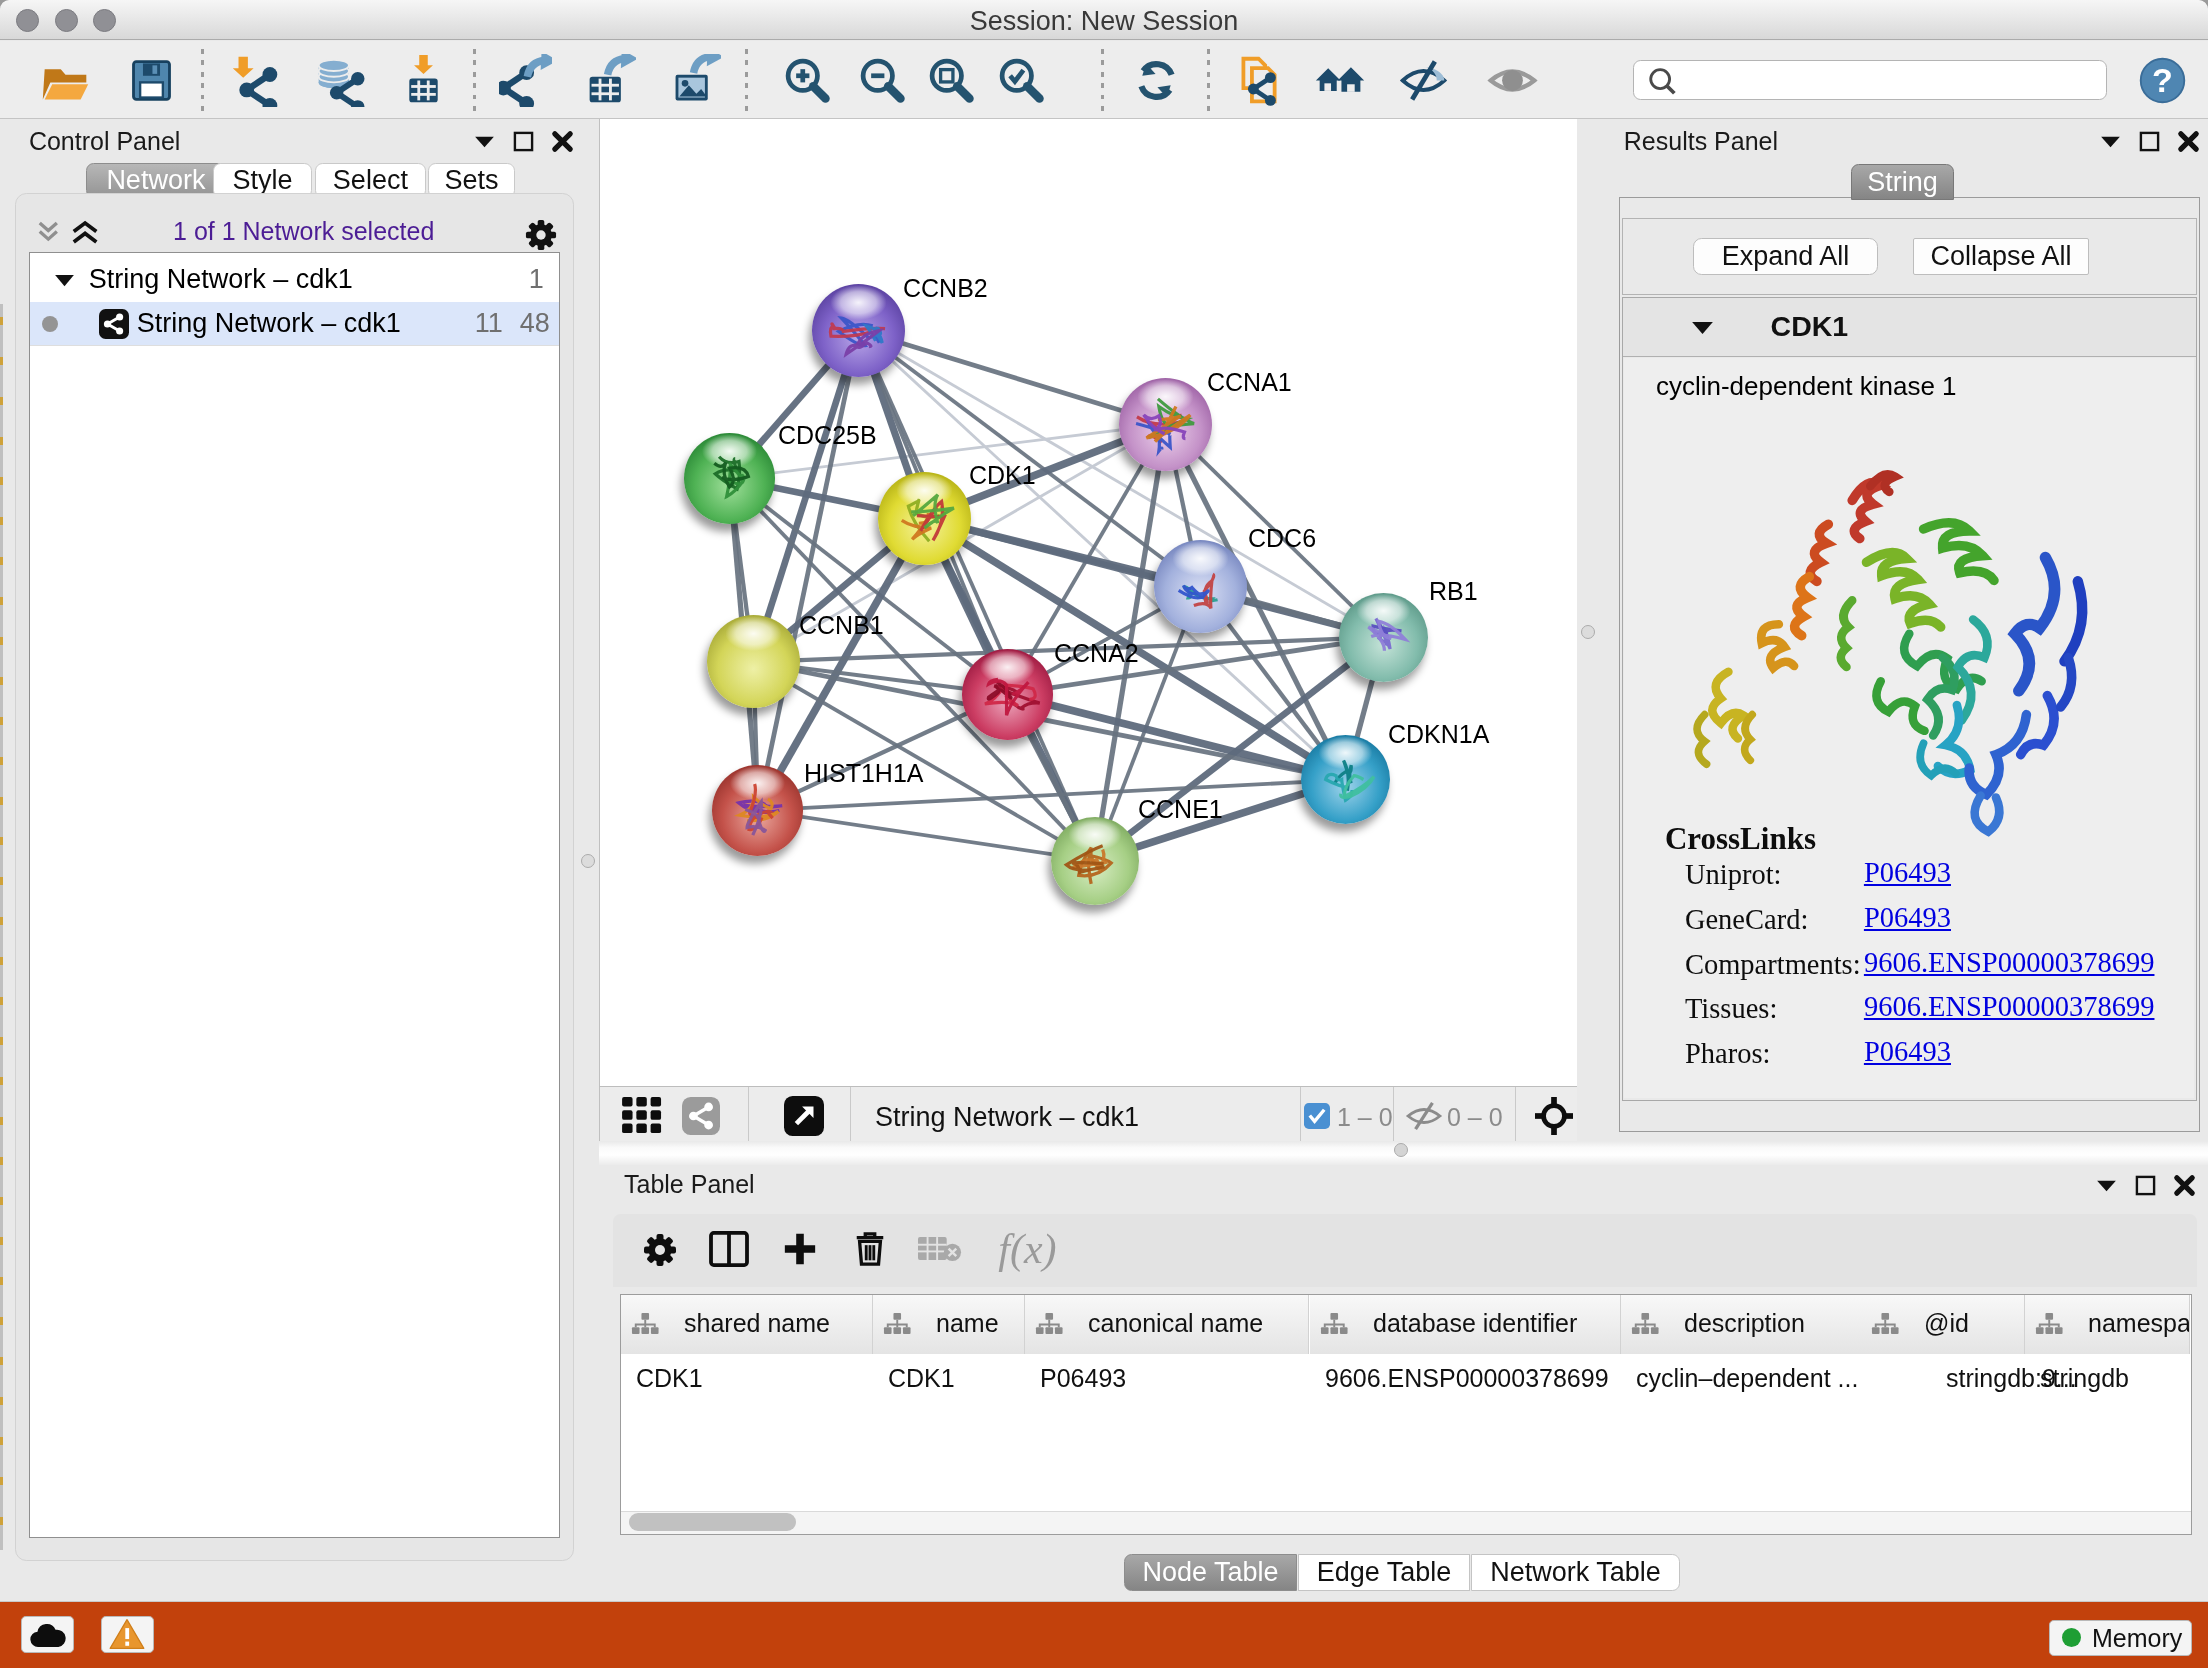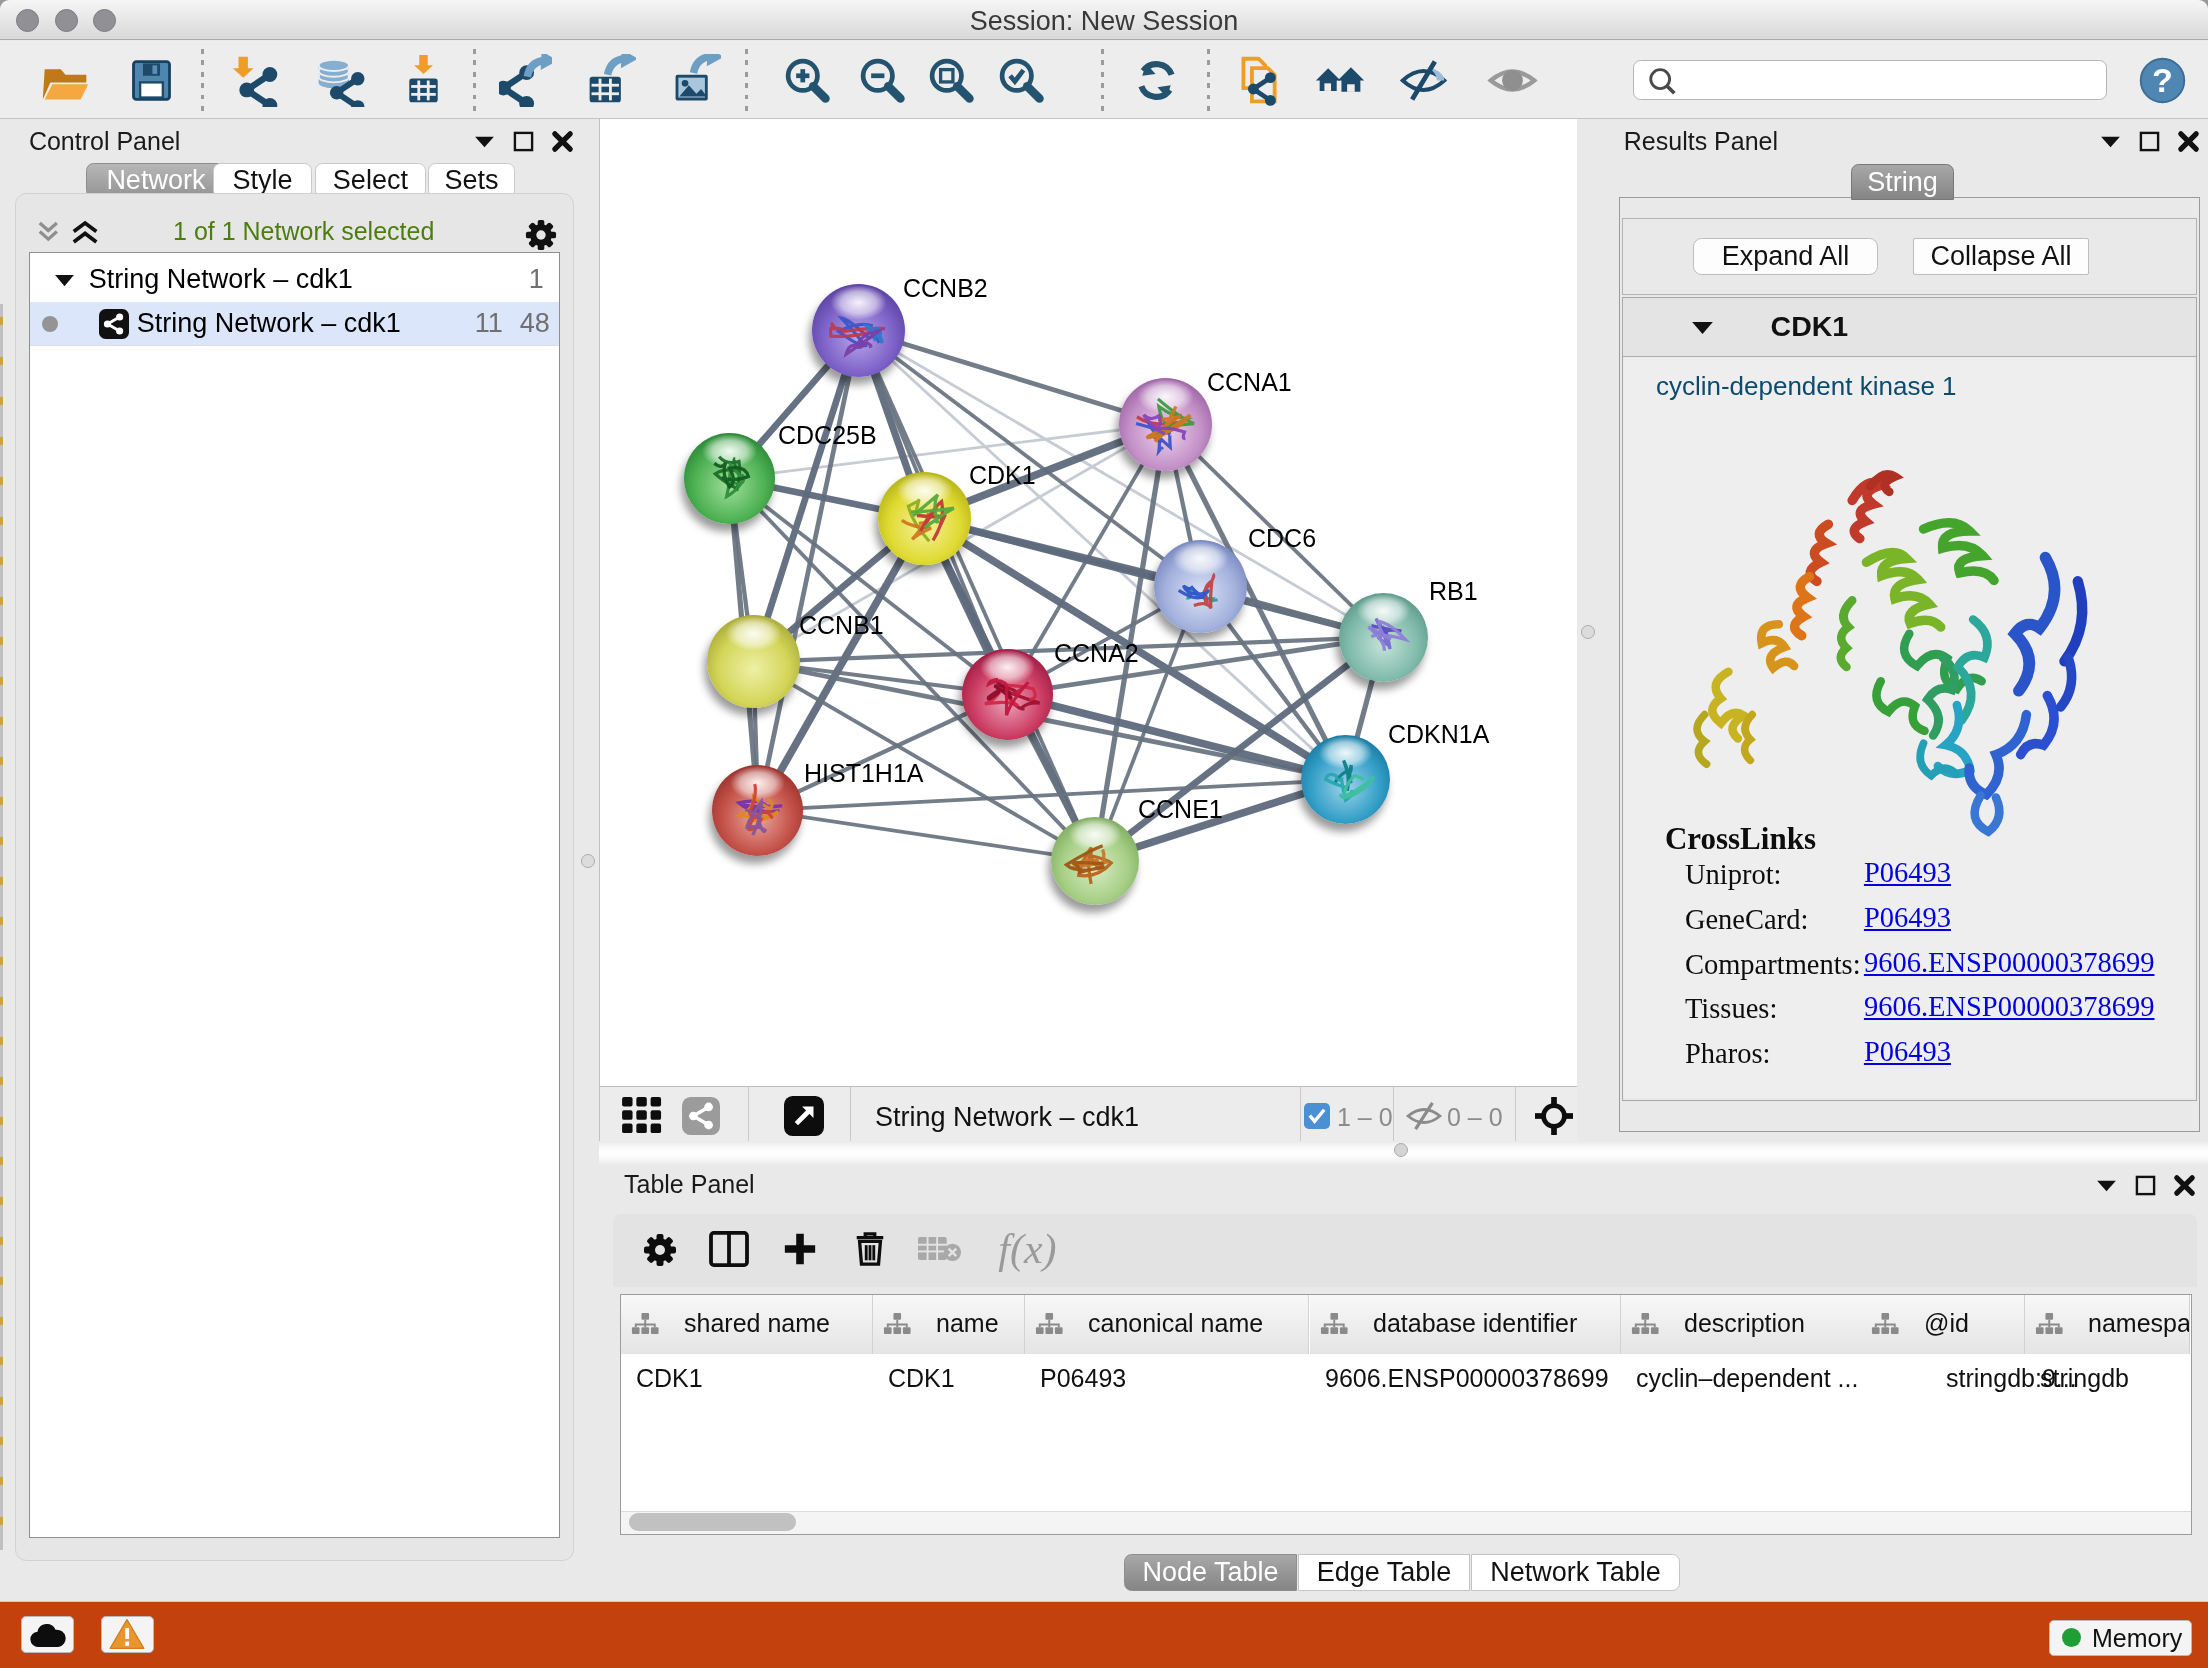--- a/index.html
+++ b/index.html
@@ -207,21 +207,21 @@
     <div class="tab" style="left:312px;width:111px">Select</div>
     <div class="tab" style="left:425px;width:87px">Sets</div>
     <div id="cpbox">
       <div id="cphead">
         <svg width="28.5" height="25" viewBox="0 0 30 26" style="position:absolute;left:7.6px;top:8.6px">
             <path d="M5,3 l9,8 l9,-8 M5,12 l9,8 l9,-8" fill="none" stroke="#8f8f8f" stroke-width="3.5"></path>
           </svg>
         <svg width="32" height="27" viewBox="0 0 34 28" style="position:absolute;left:42px;top:7.6px">
             <path d="M4,13 l12,-9 l12,9 M4,24 l12,-9 l12,9" fill="none" stroke="#111" stroke-width="4"></path>
           </svg>
-        <div style="position:absolute;left:100px;top:5.7px;width:352px;text-align:center;font-size:25px;color:#4d7c0f">1 of 1 Network selected</div>
+        <div style="position:absolute;left:100px;top:5.7px;width:352px;text-align:center;font-size:25px;color:#4c1d95">1 of 1 Network selected</div>
         <svg width="32" height="32" viewBox="0 0 34 34" style="position:absolute;left:497px;top:7.6px">
             <g fill="#111">
               <circle cx="17" cy="17" r="11.5"></circle>
               <g>
                 <rect x="13.5" y="1" width="7" height="7" rx="2"></rect>
                 <rect x="13.5" y="26" width="7" height="7" rx="2"></rect>
                 <rect x="1" y="13.5" width="7" height="7" rx="2"></rect>
                 <rect x="26" y="13.5" width="7" height="7" rx="2"></rect>
                 <rect x="13.5" y="1" width="7" height="7" rx="2" transform="rotate(45 17 17)"></rect>
                 <rect x="13.5" y="26" width="7" height="7" rx="2" transform="rotate(45 17 17)"></rect>
@@ -538,21 +538,21 @@
     <div style="position:absolute;left:74px;top:119px;width:185px;height:37px;background:#fdfdfd;border:1px solid #bdbdbd;border-radius:8.6px;font-size:27px;text-align:center;line-height:35px;color:#111">Expand All</div>
     <div style="position:absolute;left:294px;top:119px;width:176px;height:37px;background:#fdfdfd;border:1px solid #bdbdbd;border-radius:2px;font-size:27px;text-align:center;line-height:35px;color:#111">Collapse All</div>
     <div style="position:absolute;left:2.9px;top:178px;width:575px;height:804px;border:1.9px solid #a8a8a8">
       <div style="position:absolute;left:0;top:0;width:100%;height:59px;background:#e4e4e4;border-bottom:1px solid #b0b0b0">
         <svg width="23" height="16" viewBox="0 0 24 17" style="position:absolute;left:68px;top:22px">
             <path d="M1,2 h22 l-11,13 z" fill="#111"></path>
           </svg>
         <div style="position:absolute;left:0;top:12.4px;width:373px;text-align:center;font-size:28.5px;font-weight:bold;color:#111">CDK1</div>
       </div>
       <div style="position:absolute;left:1px;top:60px;width:570px;height:740px;background:#eeeeee">
-        <div style="position:absolute;left:32px;top:13.3px;font-size:26px;color:#0c4a6e">cyclin-dependent kinase 1</div>
+        <div style="position:absolute;left:32px;top:13.3px;font-size:26px;color:#000000">cyclin-dependent kinase 1</div>
         <svg width="495" height="438" viewBox="0 0 520 460" style="position:absolute;left:14.3px;top:71px">
             <path d="M225,75 q16,-26 30,-16 q-24,8 -8,20 q-22,6 -8,18 q-20,8 -6,18" fill="none" stroke="#c0392b" stroke-width="10" stroke-linecap="round"></path>
             <path d="M200,100 q-18,10 -2,20 q-22,8 -6,20 q-20,10 -4,20" fill="none" stroke="#cc4b20" stroke-width="10" stroke-linecap="round"></path>
             <path d="M244,60 q14,-18 26,-10 q-18,8 -6,16" fill="none" stroke="#b03024" stroke-width="9" stroke-linecap="round"></path>
             <path d="M180,155 q-18,10 -2,22 q-20,8 -4,20 q-18,10 -2,20" fill="none" stroke="#dd7418" stroke-width="10" stroke-linecap="round"></path>
             <path d="M148,205 q-22,0 -18,20 q16,-8 24,4 q-22,8 -12,22 q14,-12 22,-2" fill="none" stroke="#d6941c" stroke-width="9" stroke-linecap="round"></path>
             <path d="M95,255 q-22,12 -8,28 q-18,12 0,26 q12,-16 24,-8 q-20,12 -6,24" fill="none" stroke="#c8b422" stroke-width="9" stroke-linecap="round"></path>
             <path d="M70,300 q-16,16 0,28 q-14,12 2,24" fill="none" stroke="#b5a81e" stroke-width="8" stroke-linecap="round"></path>
             <path d="M120,300 q-14,14 -2,26 q-12,10 0,22" fill="none" stroke="#c2a81c" stroke-width="8" stroke-linecap="round"></path>
             <path d="M240,140 q28,-18 42,-4 q-28,2 -26,18 q26,-10 38,4 q-28,4 -24,20 q24,-8 36,6 q-26,6 -20,20 q22,-8 32,4" fill="none" stroke="#7ab428" stroke-width="10" stroke-linecap="round"></path>

